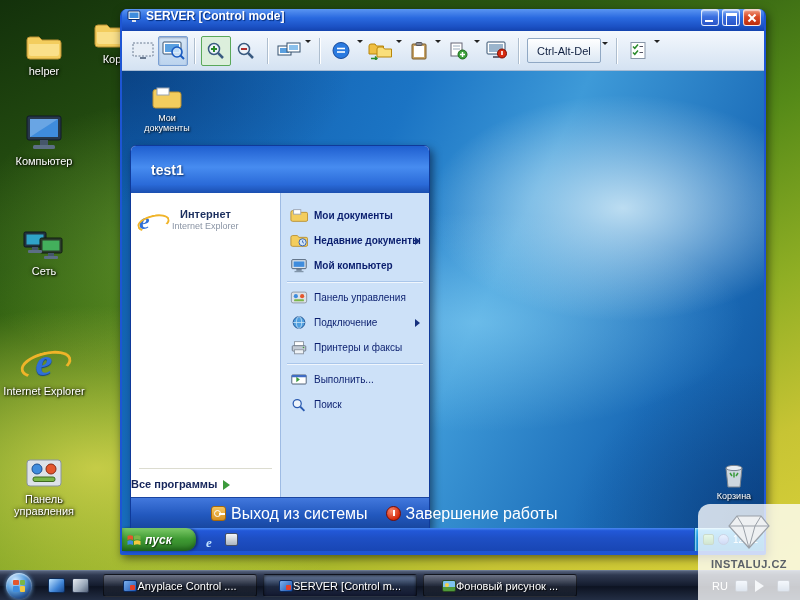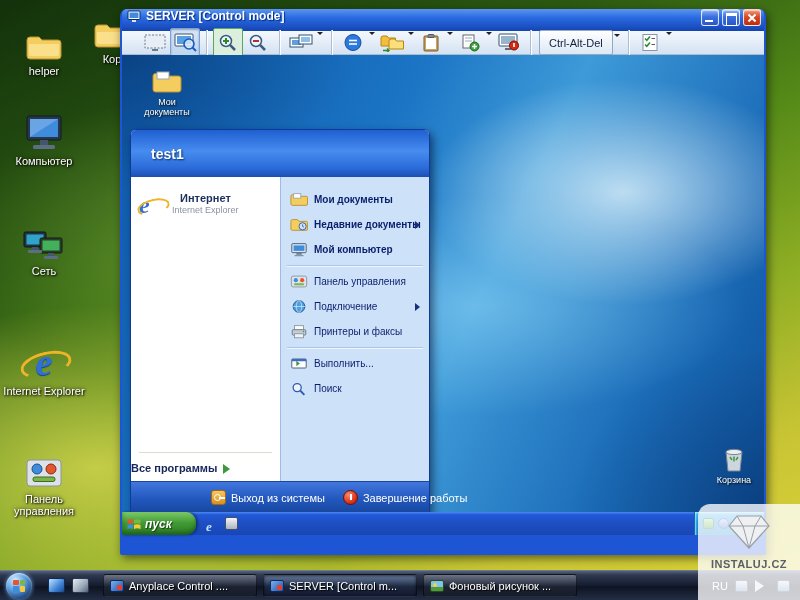--- a/index.html
+++ b/index.html
@@ -37,22 +37,22 @@
         box-shadow:inset 0 1px 1px rgba(255,255,255,.55); }
   .wb-min::after { content:""; position:absolute; left:3px; bottom:3px; width:8px; height:2px; background:#fff; }
   .wb-max::after { content:""; position:absolute; left:3px; top:3px; width:9px; height:9px;
                    border:1px solid #fff; border-top-width:3px; }
   .wb-close { background:linear-gradient(180deg,#f09a80,#da4a26 45%,#bd2c0c); }
   .wb-close::before,.wb-close::after { content:""; position:absolute; left:3px; top:7px; width:10px; height:2px; background:#fff; }
   .wb-close::before { transform:rotate(45deg); }
   .wb-close::after  { transform:rotate(-45deg); }
 
   
-  .tools { height:24px; background:linear-gradient(180deg,#f4f8fd,#d4e2f2); border-bottom:1px solid #a8bcd4;
-           display:flex; align-items:center; padding:0 18px; }
+  .tools { height:40px; background:linear-gradient(180deg,#f4f8fd,#d4e2f2); border-bottom:1px solid #a8bcd4;
+           display:flex; align-items:center; padding:0 6px; }
   .tbtn { width:30px; height:30px; border:1px solid transparent; border-radius:2px; display:flex;
           align-items:center; justify-content:center; position:relative; background:transparent; cursor:pointer; }
   .tbtn.active { border-color:#7aa0d4; background:linear-gradient(#d7e6f6,#bcd4ee); box-shadow:inset 0 1px 2px rgba(10,30,80,.35); }
   .tbtn.sel { border-color:#5aa85a; background:#dcefdc; }
   .tbtn.dd { margin-right:9px; }
   .tbtn.dd::after { content:""; position:absolute; top:3px; right:-8px; border:3.5px solid transparent; border-top-color:#222; }
   .tsep { width:1px; height:26px; background:#aebecf; box-shadow:1px 0 0 #fff; margin:0 6px; }
   .tbtn-text { height:25px; padding:0 9px; margin:0 2px; border:1px solid #90a8c4; border-radius:2px;
                background:linear-gradient(#ffffff,#dce8f4); font-size:11px; color:#102040; display:flex; align-items:center; }
 
@@ -88,21 +88,21 @@
                 font-weight:bold; color:#16255a; cursor:pointer;margin-top:18px; }
   .sm-allprog .ga { display:inline-block; margin-left:6px; border:5px solid transparent; border-left:7px solid #3c9a3c; transform:translateY(2px); }
   .sm-right { width:150px; background:#cde1f8; border-left:1px solid #9ebbe4; padding-top:10px; }
   .mi { display:flex; align-items:center; gap:6px; padding-left:9px; height:25px; color:#0a1e6e;
         font-size:10px; position:relative; cursor:pointer; }
   .mi.b { font-weight:bold; }
   .mi .arr { position:absolute; right:5px; border:4px solid transparent; border-left:5px solid #16307e; }
   .msep { height:1px; background:#aac6ea; box-shadow:0 1px 0 rgba(255,255,255,.7); margin:3px 6px; }
   .sm-foot { height:32px; display:flex; align-items:center; gap:18px; padding-left:80px;
     background:linear-gradient(180deg,#4278dd,#2258be 55%,#17469e); border-top:1px solid #1a45a0;
-    color:#fff; font-size:11px; border-radius:0; }
+    color:#fff; font-size:16px; border-radius:0; }
   .fi { display:flex; align-items:center; gap:5px; cursor:pointer; white-space:nowrap; }
   .keyic { width:15px; height:15px; border-radius:3px; background:linear-gradient(#f8c860,#d89020);
            border:1px solid #a8690a; position:relative; }
   .keyic::before { content:""; position:absolute; left:2px; top:3px; width:5px; height:5px; border:1.5px solid #fff; border-radius:50%; }
   .keyic::after { content:""; position:absolute; left:7px; top:6px; width:6px; height:2px; background:#fff; }
   .pwric { width:15px; height:15px; border-radius:50%; background:radial-gradient(circle at 35% 30%,#f88a70,#d42a0c 70%);
            border:1px solid #7a0c00; position:relative; }
   .pwric::after { content:""; position:absolute; left:6.5px; top:2.5px; width:2px; height:6px; background:#fff; }
 
   
@@ -133,23 +133,23 @@
     background:radial-gradient(circle at 35% 28%,#d5ecff,#5aa0e0 40%,#1a3f7a 78%,#0a1c3a);
     box-shadow:0 0 4px rgba(120,190,255,.8), inset 0 1px 2px rgba(255,255,255,.7); }
   .orb .fl { position:absolute; left:7px; top:7px; width:12px; height:12px; display:grid;
     grid-template-columns:1fr 1fr; grid-template-rows:1fr 1fr; gap:1px; }
   .orb .fl span { border-radius:1px; }
   .hql { display:flex; align-items:center; gap:7px; margin:0 8px 0 10px; }
   .hqlic { width:17px; height:15px; border-radius:2px; }
   .hql1 { background:linear-gradient(135deg,#bfe3ff,#3f84d6 60%,#1a4a90); border:1px solid #0d2c58; }
   .hql2 { background:linear-gradient(135deg,#e8ecf2,#9aa8ba 60%,#55637a); border:1px solid #2c3850; }
   .task { width:154px; height:23px; border-radius:3px; border:1px solid rgba(0,0,0,.55); display:flex;
-    align-items:center; gap:5px; padding:0 6px; cursor:pointer; color:#fff; font-size:11px;
+    align-items:center; padding:0 6px; cursor:pointer; color:#fff; font-size:11px;
     background:linear-gradient(180deg,rgba(255,255,255,.30),rgba(255,255,255,.08) 48%,rgba(0,0,0,.25));
-    text-shadow:1px 1px 1px #000; }
+    text-shadow:1px 1px 1px #000;justify-content:center; }
   .task.active { background:linear-gradient(180deg,rgba(180,210,255,.45),rgba(120,160,220,.18) 48%,rgba(0,0,30,.35));
     box-shadow:inset 0 1px 3px rgba(0,0,0,.6); }
   .task span.lbl { overflow:hidden; white-space:nowrap; text-overflow:ellipsis; }
   .tkic { width:14px; height:12px; flex:0 0 auto; border-radius:2px; }
   .tkic-ap { background:linear-gradient(135deg,#7ab0f0,#1d55b0); border:1px solid #0a2a60; position:relative; }
   .tkic-ap::after { content:""; position:absolute; right:1px; bottom:1px; width:5px; height:5px; background:#e4402a; border-radius:1px; }
   .tkic-img { background:linear-gradient(180deg,#7ec4f0 55%,#4f9a3a 55%); border:1px solid #2a4a20; position:relative; }
   .tkic-img::after { content:""; position:absolute; left:2px; top:2px; width:4px; height:4px; border-radius:50%; background:#f6d24a; }
   .htray { margin-left:auto; display:flex; align-items:center; gap:7px; color:#fff; font-size:11px; padding-right:4px; }
   .htic { width:13px; height:12px; }

